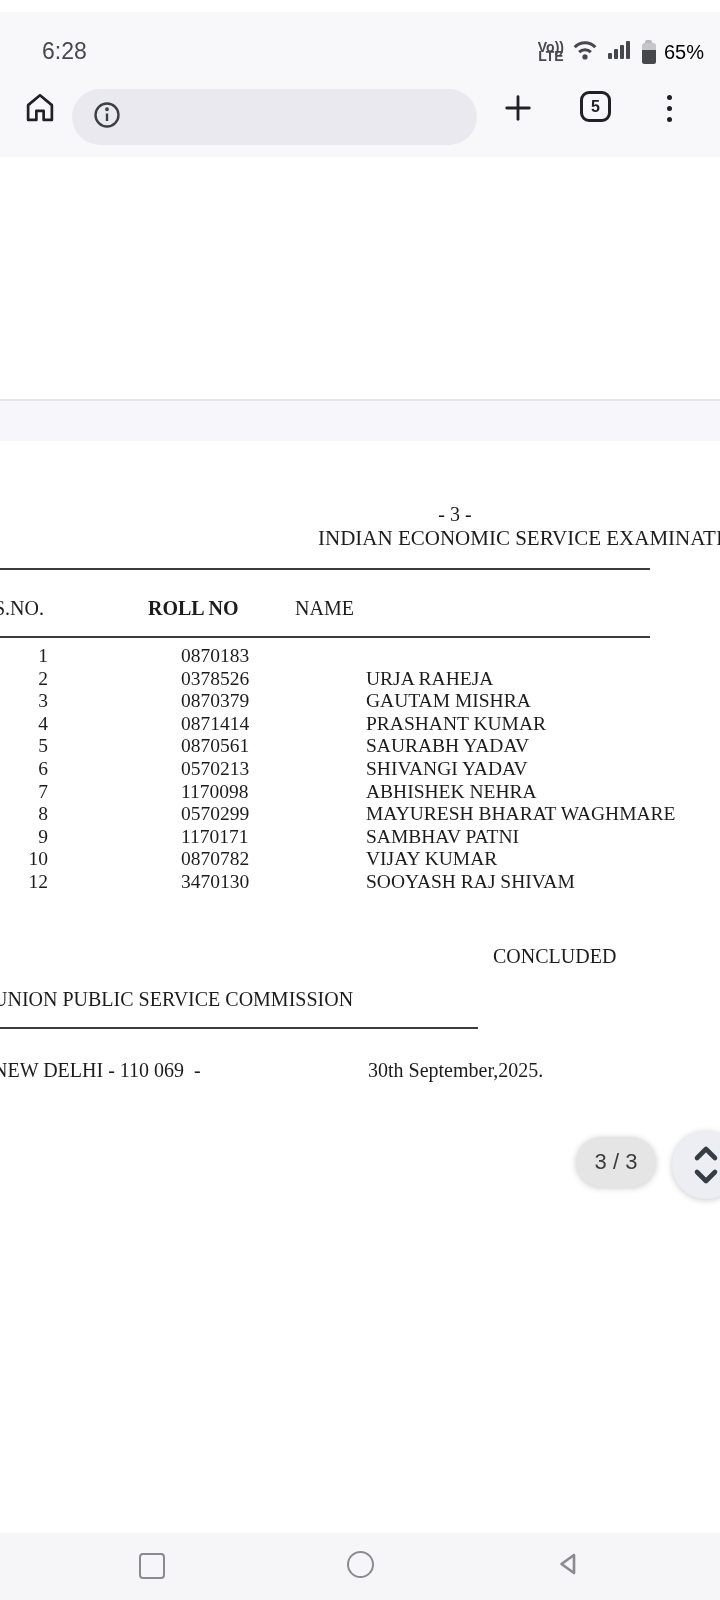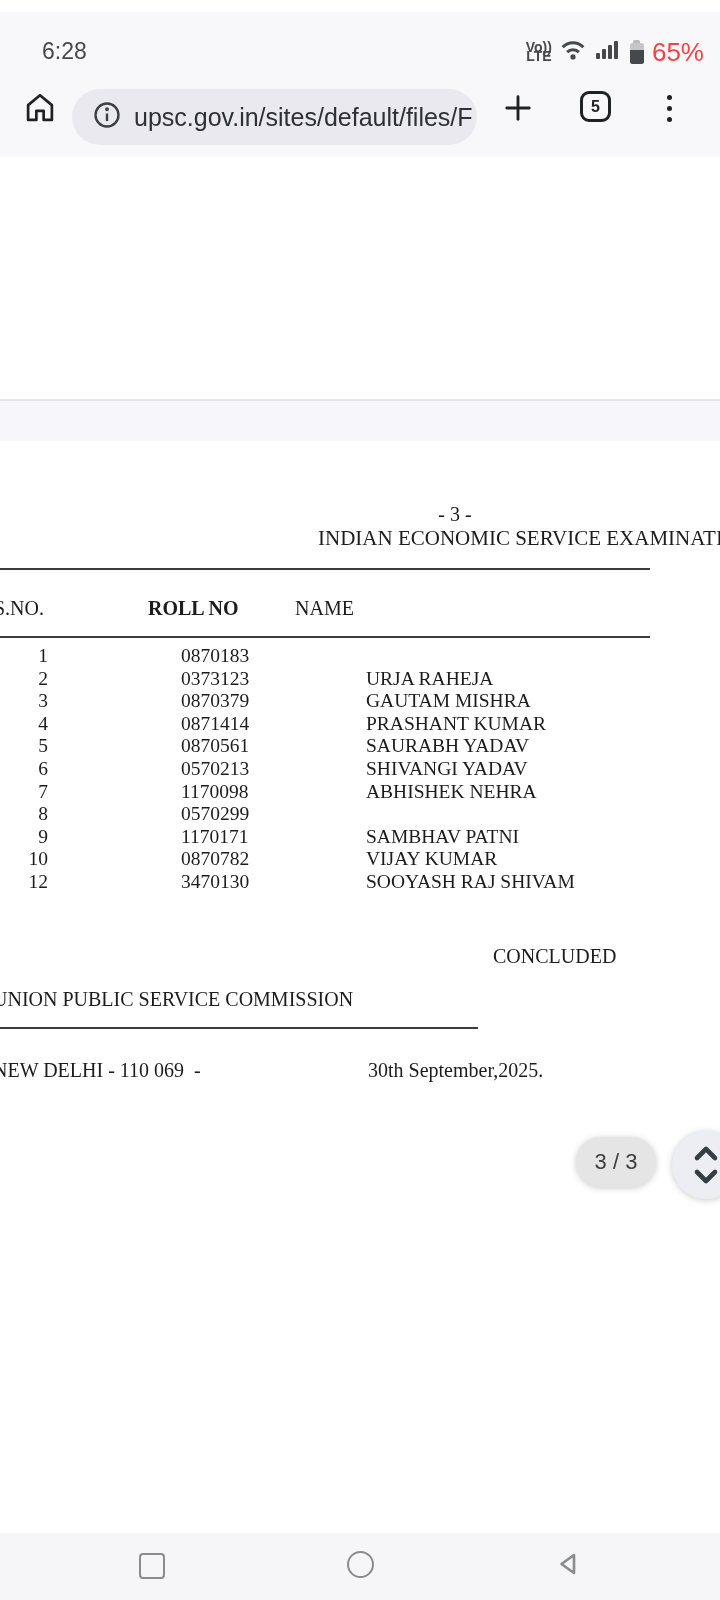--- a/index.html
+++ b/index.html
@@ -9,21 +9,21 @@
     -webkit-font-smoothing:antialiased;
   }
   
   .chrome-top{position:absolute;top:0;left:0;width:720px;height:145px;background:#f8f8fb;margin-top:12px;}
   .time{position:absolute;left:42px;top:26px;font-size:23px;color:#47484b;}
   .status-icons{position:absolute;right:16px;top:26px;height:28px;display:flex;align-items:center;gap:8px;}
   .volte{display:flex;flex-direction:column;align-items:center;line-height:9px;color:#47484b;font-weight:700;font-size:14px;letter-spacing:0;}
   .battery-wrap{display:flex;flex-direction:column;align-items:center;}
   .battery-tip{width:7px;height:3px;background:#b9b9bd;border-radius:2px 2px 0 0;}
   .battery-body{width:14px;height:21px;border-radius:2.5px;background:linear-gradient(to top,#47484b 65%,#c6c6ca 65%);}
-  .batt-pct{font-size:26px;color:#ef4444;}
+  .batt-pct{font-size:20px;color:#000000;}
   .toolbar{position:absolute;top:60px;left:0;width:720px;height:85px;display:flex;align-items:center;}
   .home-btn{position:absolute;left:20px;top:16px;width:40px;height:40px;display:flex;align-items:center;justify-content:center;}
   .url-pill{position:absolute;left:72px;top:17px;width:405px;height:56px;border-radius:28px;background:#e9e9ef;
     display:flex;align-items:center;padding:0 0 0 20px;box-sizing:border-box;overflow:hidden;}
   .url-text{font-size:25px;color:#2f3033;margin-left:12px;white-space:nowrap;}
   .plus-btn{position:absolute;left:498px;top:16px;width:40px;height:40px;display:flex;align-items:center;justify-content:center;}
   .tab-btn{position:absolute;left:580px;top:19px;width:31px;height:31px;border:3px solid #202124;border-radius:9px;
     display:flex;align-items:center;justify-content:center;font-size:16px;font-weight:700;color:#202124;box-sizing:border-box;}
   .kebab-btn{position:absolute;left:655px;top:16px;width:28px;height:40px;display:flex;flex-direction:column;align-items:center;justify-content:center;gap:6px;}
   .kebab-btn i{width:5px;height:5px;border-radius:50%;background:#202124;}
@@ -102,21 +102,20 @@
     </div>
 
     <div class="url-pill">
       <span>
         <svg width="30" height="30" viewBox="0 0 24 24" fill="none" stroke="#3c4043" stroke-width="1.9">
           <circle cx="12" cy="12" r="9.2"></circle>
           <line x1="12" y1="10.8" x2="12" y2="16.8"></line>
           <circle cx="12" cy="7.4" r="0.6" fill="#3c4043"></circle>
         </svg>
       </span>
-      <span class="url-text">upsc.gov.in/sites/default/files/F</span>
     </div>
 
     <div class="plus-btn">
       <svg width="36" height="36" viewBox="0 0 24 24" fill="none" stroke="#202124" stroke-width="1.9" stroke-linecap="round">
         <line x1="12" y1="4.5" x2="12" y2="19.5"></line>
         <line x1="4.5" y1="12" x2="19.5" y2="12"></line>
       </svg>
     </div>
 
     <div class="tab-btn">
@@ -147,21 +146,21 @@
 
   <div class="rule rule-2"></div>
 
   <div class="trows">
       <div class="trow">
         <span class="c-sno">1</span>
         <span class="c-roll">0870183</span>
       </div>
       <div class="trow">
         <span class="c-sno">2</span>
-        <span class="c-roll">0373123</span>
+        <span class="c-roll">0378526</span>
         <span class="c-name">URJA RAHEJA</span>
       </div>
       <div class="trow">
         <span class="c-sno">3</span>
         <span class="c-roll">0870379</span>
         <span class="c-name">GAUTAM MISHRA</span>
       </div>
       <div class="trow">
         <span class="c-sno">4</span>
         <span class="c-roll">0871414</span>
@@ -178,20 +177,21 @@
         <span class="c-name">SHIVANGI YADAV</span>
       </div>
       <div class="trow">
         <span class="c-sno">7</span>
         <span class="c-roll">1170098</span>
         <span class="c-name">ABHISHEK NEHRA</span>
       </div>
       <div class="trow">
         <span class="c-sno">8</span>
         <span class="c-roll">0570299</span>
+        <span class="c-name">MAYURESH BHARAT WAGHMARE</span>
       </div>
       <div class="trow">
         <span class="c-sno">9</span>
         <span class="c-roll">1170171</span>
         <span class="c-name">SAMBHAV PATNI</span>
       </div>
       <div class="trow">
         <span class="c-sno">10</span>
         <span class="c-roll">0870782</span>
         <span class="c-name">VIJAY KUMAR</span>

